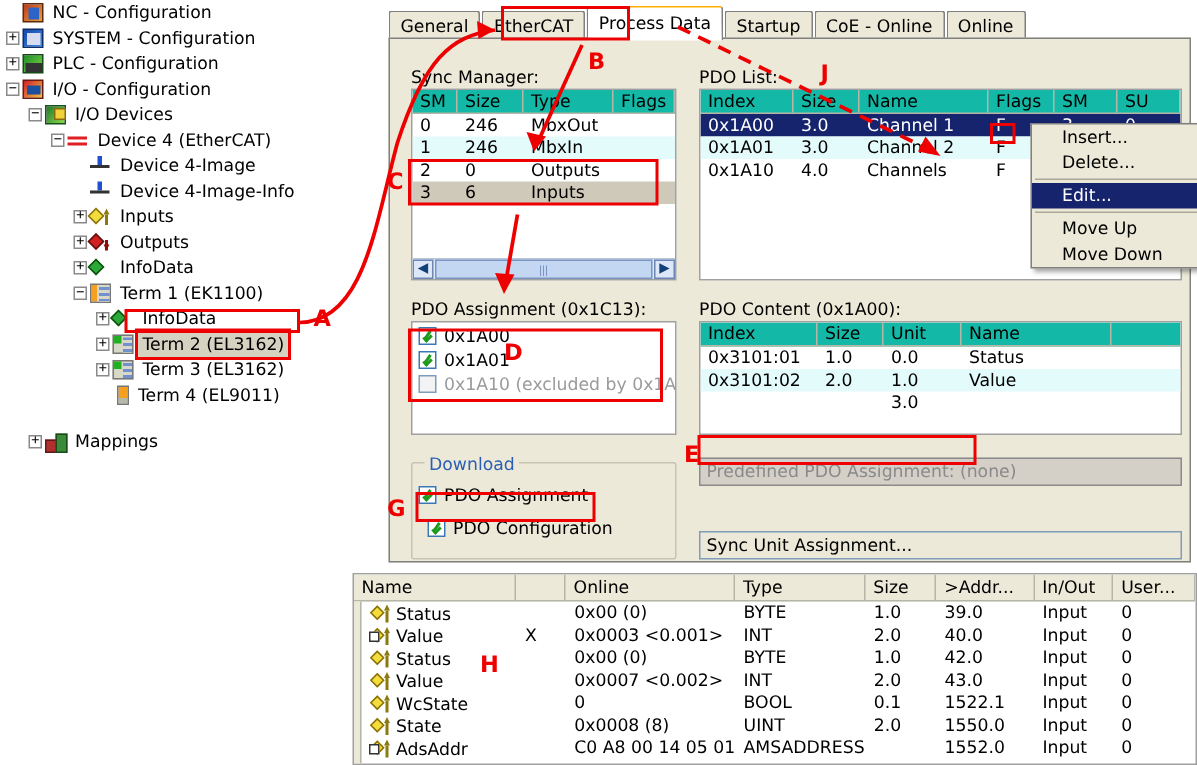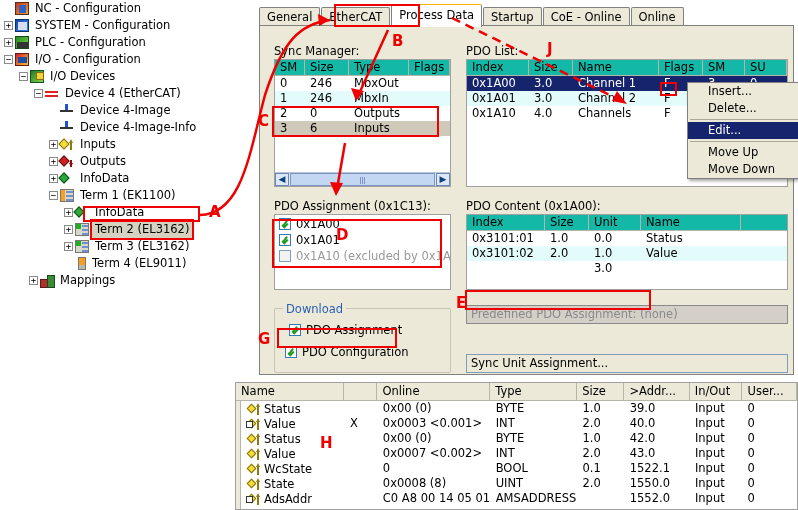--- a/index.html
+++ b/index.html
@@ -212,21 +212,21 @@
         <div class="tnode" style="padding-left: 49px;"><span class="spacer"></span><span class="ico ic-img"></span><span class="tlabel">Device 4-Image</span></div>
         <div class="tnode" style="padding-left: 49px;"><span class="spacer"></span><span class="ico ic-img"></span><span class="tlabel">Device 4-Image-Info</span></div>
         <div class="tnode" style="padding-left: 49px;"><span class="plus">+</span><span class="ic-inwrap"><span class="dia"></span><span class="arr-up"></span></span><span class="tlabel">Inputs</span></div>
         <div class="tnode" style="padding-left: 49px;"><span class="plus">+</span><span class="ic-inwrap"><span class="dia red"></span><span class="arr-dn"></span></span><span class="tlabel">Outputs</span></div>
         <div class="tnode" style="padding-left: 49px;"><span class="plus">+</span><span class="ic-inwrap"><span class="dia grn"></span></span><span class="tlabel">InfoData</span></div>
         <div class="tnode" style="padding-left: 49px;"><span class="plus">−</span><span class="ico ic-term"></span><span class="tlabel">Term 1 (EK1100)</span></div>
         <div class="tnode" style="padding-left: 64px;"><span class="plus">+</span><span class="ic-inwrap"><span class="dia grn"></span></span><span class="tlabel">InfoData</span></div>
         <div class="tnode" style="padding-left: 64px;"><span class="plus">+</span><span class="ico ic-term2"></span><span class="tlabel sel">Term 2 (EL3162)</span></div>
         <div class="tnode" style="padding-left: 64px;"><span class="plus">+</span><span class="ico ic-term2"></span><span class="tlabel">Term 3 (EL3162)</span></div>
         <div class="tnode" style="padding-left: 64px;"><span class="spacer"></span><span class="ico ic-term4"></span><span class="tlabel">Term 4 (EL9011)</span></div>
-        <div class="tnode" style="padding-left: 29px;"><span class="plus">+</span><span class="ico ic-map"></span><span class="tlabel">Mappings</span></div>
+        <div class="tnode" style="padding-left: 19px; margin-top: 14px;"><span class="plus">+</span><span class="ico ic-map"></span><span class="tlabel">Mappings</span></div>
       </div>
   </div>
 
   <div id="right-pane">
 
     <div id="tabstrip"><div class="tab">General</div><div class="tab">EtherCAT</div><div class="tab active">Process Data</div><div class="tab">Startup</div><div class="tab">CoE - Online</div><div class="tab">Online</div></div>
 
     <div id="tabpage">
       <div id="tabpage-inner">
 
@@ -342,21 +342,21 @@
                 <div style="width: 44px;"></div>
                 <div style="width: 52px;">3.0</div>
                 <div style="width: 100px;"></div>
               </div>
             </div>
         </div>
 
         <div class="groupbox" style="left:14px; top:282px; width:177px; height:65px;">
           <span class="grouptitle">Download</span>
           <div id="dl-items">
-              <div style="position: absolute; left: 14px; top: 14px; font-size: 11.5px; white-space: nowrap;"><span class="cb on"></span><span>PDO Assignment</span></div>
+              <div style="position: absolute; left: 4px; top: 14px; font-size: 11.5px; white-space: nowrap;"><span class="cb on"></span><span>PDO Assignment</span></div>
               <div style="position: absolute; left: 10px; top: 36px; font-size: 11.5px; white-space: nowrap;"><span class="cb on"></span><span>PDO Configuration</span></div>
             </div>
         </div>
 
         <div class="wcombo" style="left:206px; top:279px; width:322px; height:19px;">Predefined PDO Assignment: (none)</div>
         <div class="wbtn" style="left:206px; top:328px; width:322px; height:19px;">Sync Unit Assignment...</div>
 
       </div>
     </div>
 

